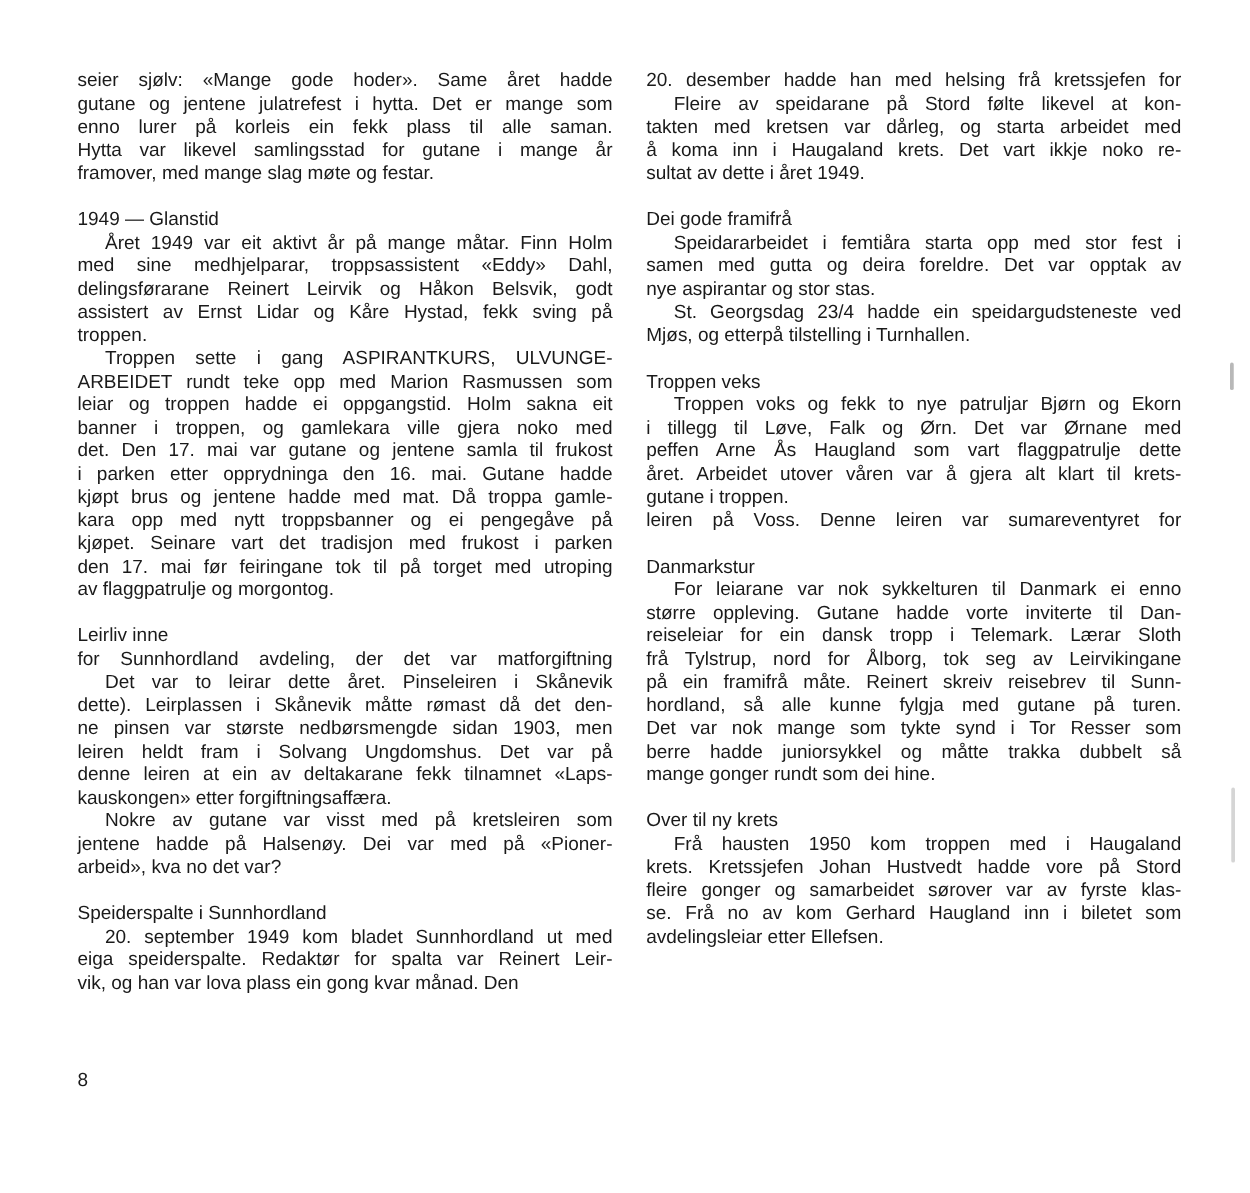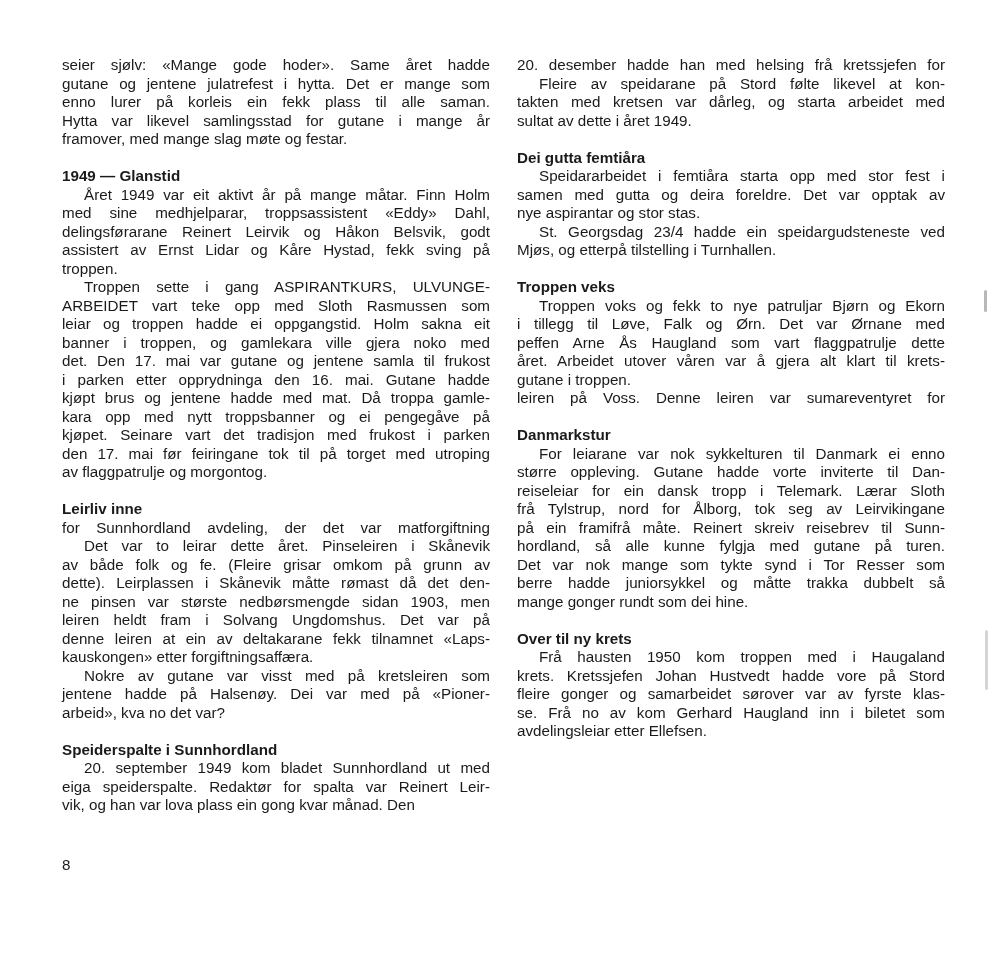--- a/index.html
+++ b/index.html
@@ -7,21 +7,21 @@
     width: 1000px; height: 954px; background: #ffffff; position: relative; overflow: hidden;
     font-family: "Liberation Sans", "DejaVu Sans", sans-serif; color: #1a1a1a;
   }
   .page { position: absolute; left: 0; top: 0; width: 1000px; height: 954px; }
   .col { position: absolute; top: 56px; width: 428px; font-size: 15.2px; line-height: 18.5px; }
   .col.left { left: 62px; }
   .col.right { left: 517px; }
   .line { display: block; white-space: nowrap; text-align: justify; text-align-last: justify; height: 18.5px; }
   .line.last { text-align-last: left; }
   .line.indent { padding-left: 22px; }
-  .heading { display: block; font-weight: bold; height: 18.5px; margin-top: 18.5px; white-space: nowrap; }
+  .heading { display: block; font-weight: normal; height: 18.5px; margin-top: 18.5px; white-space: nowrap; }
   .section:first-child .heading { margin-top: 0; }
   .pagenum { position: absolute; left: 62px; top: 856px; font-size: 15.2px; }
   .edge-mark { position: absolute; width: 3px; background: #888; opacity: 0.6; border-radius: 2px; }
 </style>
 </head>
 <body>
 
 <div class="page">
   <div class="col left" id="col-left">
       <div class="section">
@@ -37,38 +37,37 @@
         <div class="heading">1949 — Glanstid</div>
         <div class="paragraph">
           <span class="line indent">Året 1949 var eit aktivt år på mange måtar. Finn Holm</span>
           <span class="line">med sine medhjelparar, troppsassistent «Eddy» Dahl,</span>
           <span class="line">delingsførarane Reinert Leirvik og Håkon Belsvik, godt</span>
           <span class="line">assistert av Ernst Lidar og Kåre Hystad, fekk sving på</span>
           <span class="line last">troppen.</span>
         </div>
         <div class="paragraph">
           <span class="line indent">Troppen sette i gang ASPIRANTKURS, ULVUNGE-</span>
-          <span class="line">ARBEIDET vart teke opp med Sloth Rasmussen som</span>
+          <span class="line">ARBEIDET rundt teke opp med Marion Rasmussen som</span>
           <span class="line">leiar og troppen hadde ei oppgangstid. Holm sakna eit</span>
           <span class="line">banner i troppen, og gamlekara ville gjera noko med</span>
           <span class="line">det. Den 17. mai var gutane og jentene samla til frukost</span>
           <span class="line">i parken etter opprydninga den 16. mai. Gutane hadde</span>
           <span class="line">kjøpt brus og jentene hadde med mat. Då troppa gamle-</span>
           <span class="line">kara opp med nytt troppsbanner og ei pengegåve på</span>
           <span class="line">kjøpet. Seinare vart det tradisjon med frukost i parken</span>
           <span class="line">den 17. mai før feiringane tok til på torget med utroping</span>
           <span class="line last">av flaggpatrulje og morgontog.</span>
         </div>
       </div>
       <div class="section">
         <div class="heading">Leirliv inne</div>
         <div class="paragraph">
           <span class="line">for Sunnhordland avdeling, der det var matforgiftning</span>
           <span class="line indent">Det var to leirar dette året. Pinseleiren i Skånevik</span>
-          <span class="line">av både folk og fe. (Fleire grisar omkom på grunn av</span>
           <span class="line">dette). Leirplassen i Skånevik måtte rømast då det den-</span>
           <span class="line">ne pinsen var største nedbørsmengde sidan 1903, men</span>
           <span class="line">leiren heldt fram i Solvang Ungdomshus. Det var på</span>
           <span class="line">denne leiren at ein av deltakarane fekk tilnamnet «Laps-</span>
           <span class="line last">kauskongen» etter forgiftningsaffæra.</span>
         </div>
         <div class="paragraph">
           <span class="line indent">Nokre av gutane var visst med på kretsleiren som</span>
           <span class="line">jentene hadde på Halsenøy. Dei var med på «Pioner-</span>
           <span class="line last">arbeid», kva no det var?</span>
@@ -84,25 +83,26 @@
       </div>
     </div>
   <div class="col right" id="col-right">
       <div class="section">
         <div class="paragraph">
           <span class="line">20. desember hadde han med helsing frå kretssjefen for</span>
         </div>
         <div class="paragraph">
           <span class="line indent">Fleire av speidarane på Stord følte likevel at kon-</span>
           <span class="line">takten med kretsen var dårleg, og starta arbeidet med</span>
+          <span class="line">å koma inn i Haugaland krets. Det vart ikkje noko re-</span>
           <span class="line last">sultat av dette i året 1949.</span>
         </div>
       </div>
       <div class="section">
-        <div class="heading">Dei gutta femtiåra</div>
+        <div class="heading">Dei gode framifrå</div>
         <div class="paragraph">
           <span class="line indent">Speidararbeidet i femtiåra starta opp med stor fest i</span>
           <span class="line">samen med gutta og deira foreldre. Det var opptak av</span>
           <span class="line last">nye aspirantar og stor stas.</span>
         </div>
         <div class="paragraph">
           <span class="line indent">St. Georgsdag 23/4 hadde ein speidargudsteneste ved</span>
           <span class="line last">Mjøs, og etterpå tilstelling i Turnhallen.</span>
         </div>
       </div>

